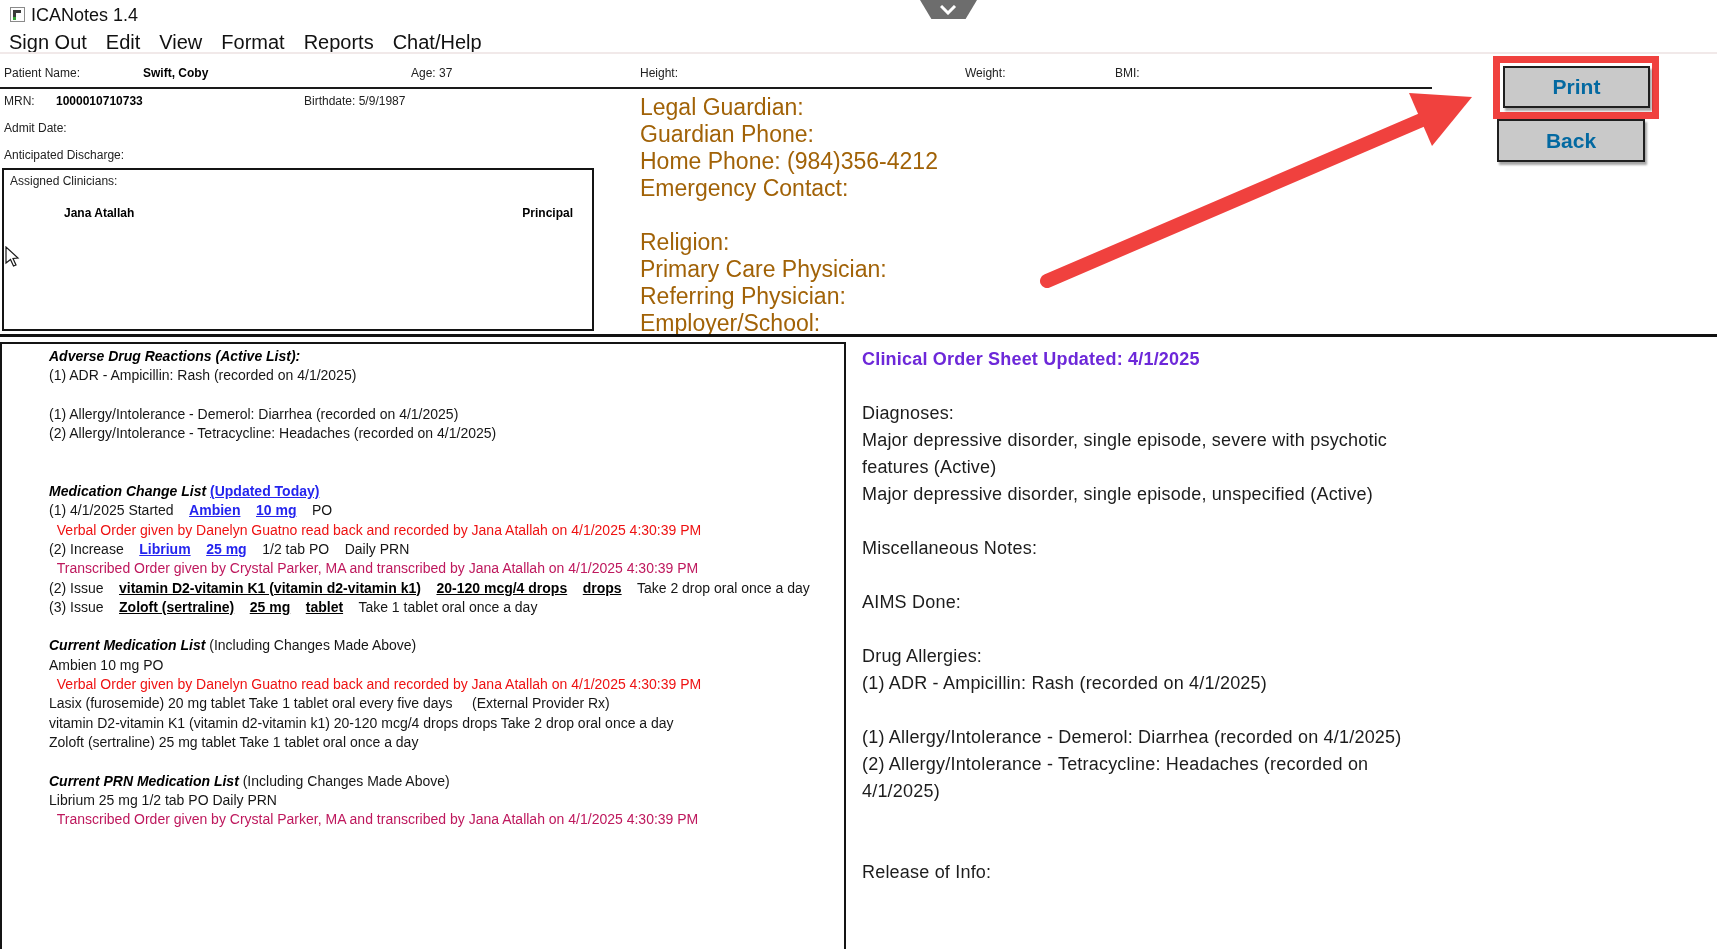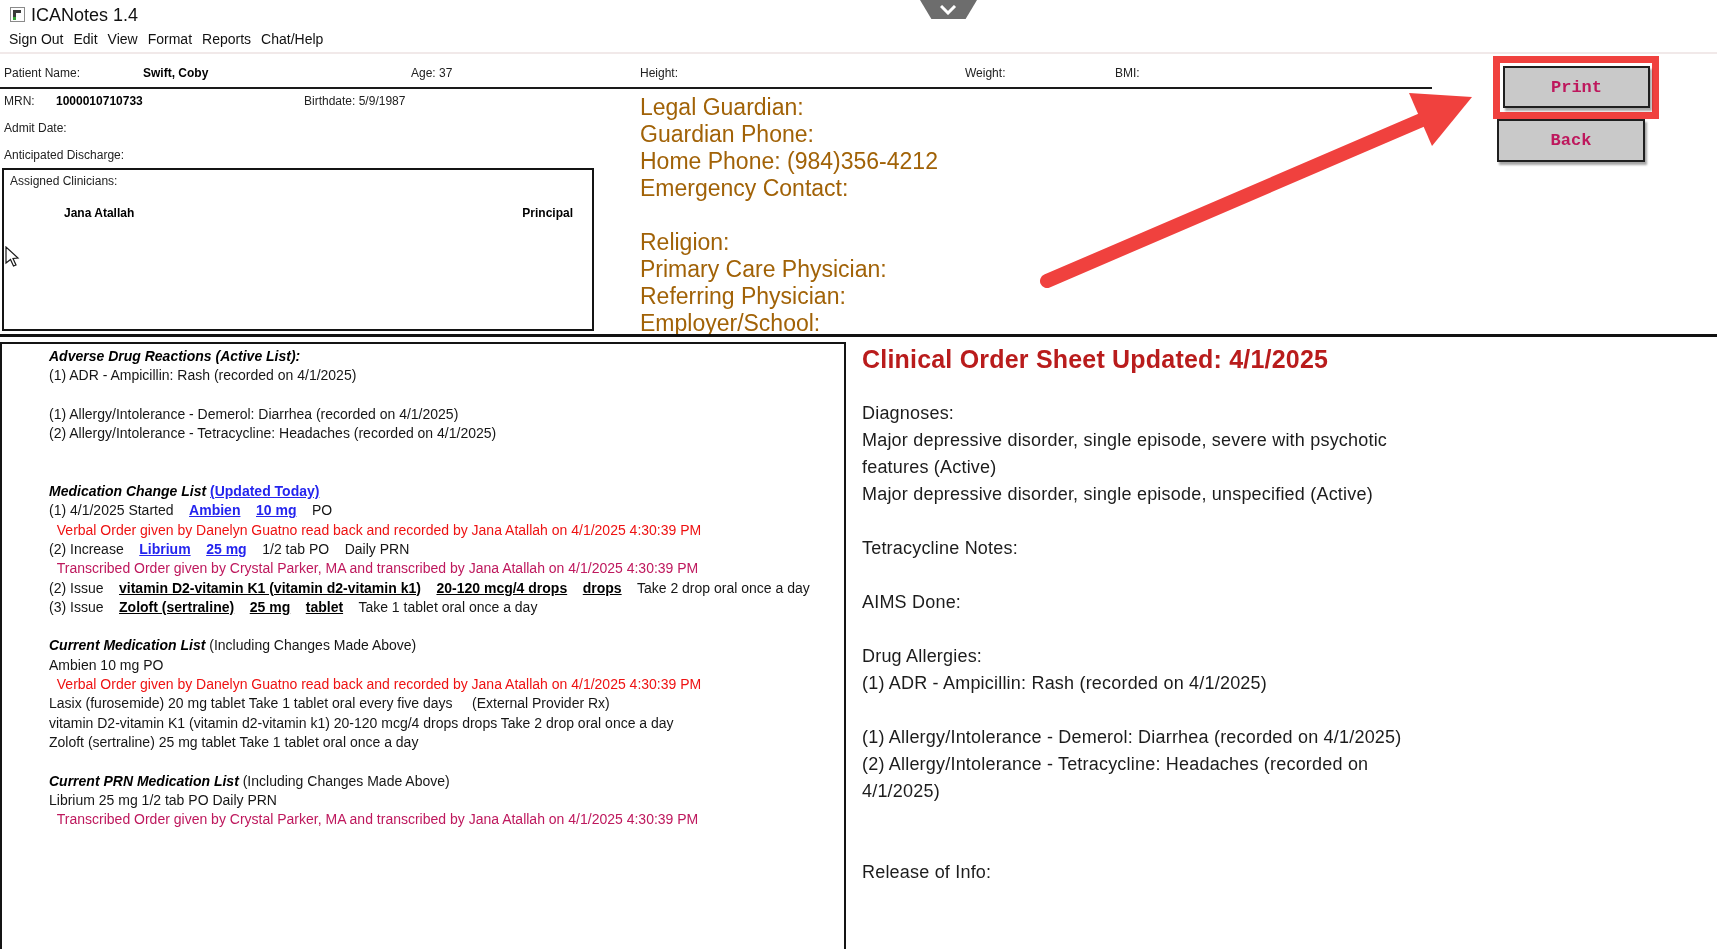--- a/index.html
+++ b/index.html
@@ -4,21 +4,21 @@
 <style>
   html,body{margin:0;padding:0;}
   body{
     width:1717px;height:949px;position:relative;overflow:hidden;
     background:#ffffff;color:#1b1b1b;
     font-family:"Liberation Sans","DejaVu Sans",sans-serif;
   }
   .abs{position:absolute;}
   
   .win-title{left:31px;top:5px;font-size:18px;color:#111;}
-  .menu-bar{left:9px;top:31px;display:flex;gap:10px;font-size:14px;color:#111;}
+  .menu-bar{left:9px;top:31px;display:flex;gap:19px;font-size:20px;color:#111;}
   .menu-item{cursor:default;}
   .menu-sep{left:0;top:52px;width:1717px;height:2px;background:#f1e9e9;}
   
   .collapse-tab{left:920px;top:0;width:57px;height:19px;background:#6d6d6d;
     clip-path:polygon(0 0,100% 0,80% 100%,20% 100%);}
   
   .h17{font-size:12px;color:#222;}
   .bold{font-weight:bold;color:#000;}
   .header-divider{left:0;top:87px;width:1432px;height:2px;background:#1a1a1a;}
   .mid-col{left:640px;top:94px;font-size:23px;color:#a16207;}
@@ -30,25 +30,25 @@
   .left-box{left:0;top:342px;width:846px;height:612px;border:2px solid #141414;box-sizing:border-box;}
   .left-content{left:5px;top:347px;width:832px;font-size:14px;line-height:19.3px;color:#161616;margin-left:44px;}
   .lline{min-height:19.3px;white-space:pre-wrap;}
   .seg-hi{font-weight:bold;font-style:italic;color:#000;}
   .seg-lk{color:#2424ee;font-weight:bold;text-decoration:underline;cursor:pointer;}
   .seg-red{color:#ee1212;}
   .seg-blue{color:#be185d;}
   .seg-bu{font-weight:bold;text-decoration:underline;color:#000;}
   .right-content{left:862px;top:346px;width:560px;font-size:18px;line-height:27px;color:#1c1c1c;letter-spacing:.2px;}
   .rline{min-height:27px;}
-  .rline.b{font-weight:bold;font-size:25px;color:#b91c1c;}
+  .rline.b{font-weight:bold;font-size:18px;color:#6d28d9;}
   
   .btn{position:absolute;background:#c9c9c9;border:2px solid #1f1f1f;box-sizing:border-box;
-    display:flex;align-items:center;justify-content:center;font-weight:bold;font-size:17px;color:#be185d;
-    box-shadow:2px 3px 2px rgba(0,0,0,.35);z-index:6;cursor:pointer;font-family:Liberation Mono, monospace;}
+    display:flex;align-items:center;justify-content:center;font-weight:bold;font-size:21px;color:#0369a1;
+    box-shadow:2px 3px 2px rgba(0,0,0,.35);z-index:6;cursor:pointer;}
   .btn-print{left:1503px;top:66px;width:147px;height:42px;}
   .btn-back{left:1497px;top:119px;width:148px;height:43px;}
   .red-frame{left:1493px;top:56px;width:166px;height:63px;border:7px solid #f0413e;box-sizing:border-box;z-index:5;}
   .arrow-svg{left:0;top:0;width:1717px;height:949px;z-index:7;pointer-events:none;}
 </style>
 </head>
 <body>
 
 <svg class="abs" style="left:10px;top:7px;" width="15" height="15">
   <rect x="0.5" y="0.5" width="14" height="14" fill="#fdfdfd" stroke="#8a8a8a"></rect>
@@ -140,21 +140,21 @@
     <div class="lline"><span class="seg-blue">  Transcribed Order given by Crystal Parker, MA and transcribed by Jana Atallah on 4/1/2025 4:30:39 PM</span></div>
   </div>
 
 <div class="abs right-content" id="right-content">
     <div class="rline b">Clinical Order Sheet Updated: 4/1/2025</div>
     <div class="rline">&nbsp;</div>
     <div class="rline">Diagnoses:</div>
     <div class="rline">Major depressive disorder, single episode, severe with psychotic features (Active)</div>
     <div class="rline">Major depressive disorder, single episode, unspecified (Active)</div>
     <div class="rline">&nbsp;</div>
-    <div class="rline">Tetracycline Notes:</div>
+    <div class="rline">Miscellaneous Notes:</div>
     <div class="rline">&nbsp;</div>
     <div class="rline">AIMS Done:</div>
     <div class="rline">&nbsp;</div>
     <div class="rline">Drug Allergies:</div>
     <div class="rline">(1) ADR - Ampicillin: Rash (recorded on 4/1/2025)</div>
     <div class="rline">&nbsp;</div>
     <div class="rline">(1) Allergy/Intolerance - Demerol: Diarrhea (recorded on 4/1/2025)</div>
     <div class="rline">(2) Allergy/Intolerance - Tetracycline: Headaches (recorded on 4/1/2025)</div>
     <div class="rline">&nbsp;</div>
     <div class="rline">&nbsp;</div>

